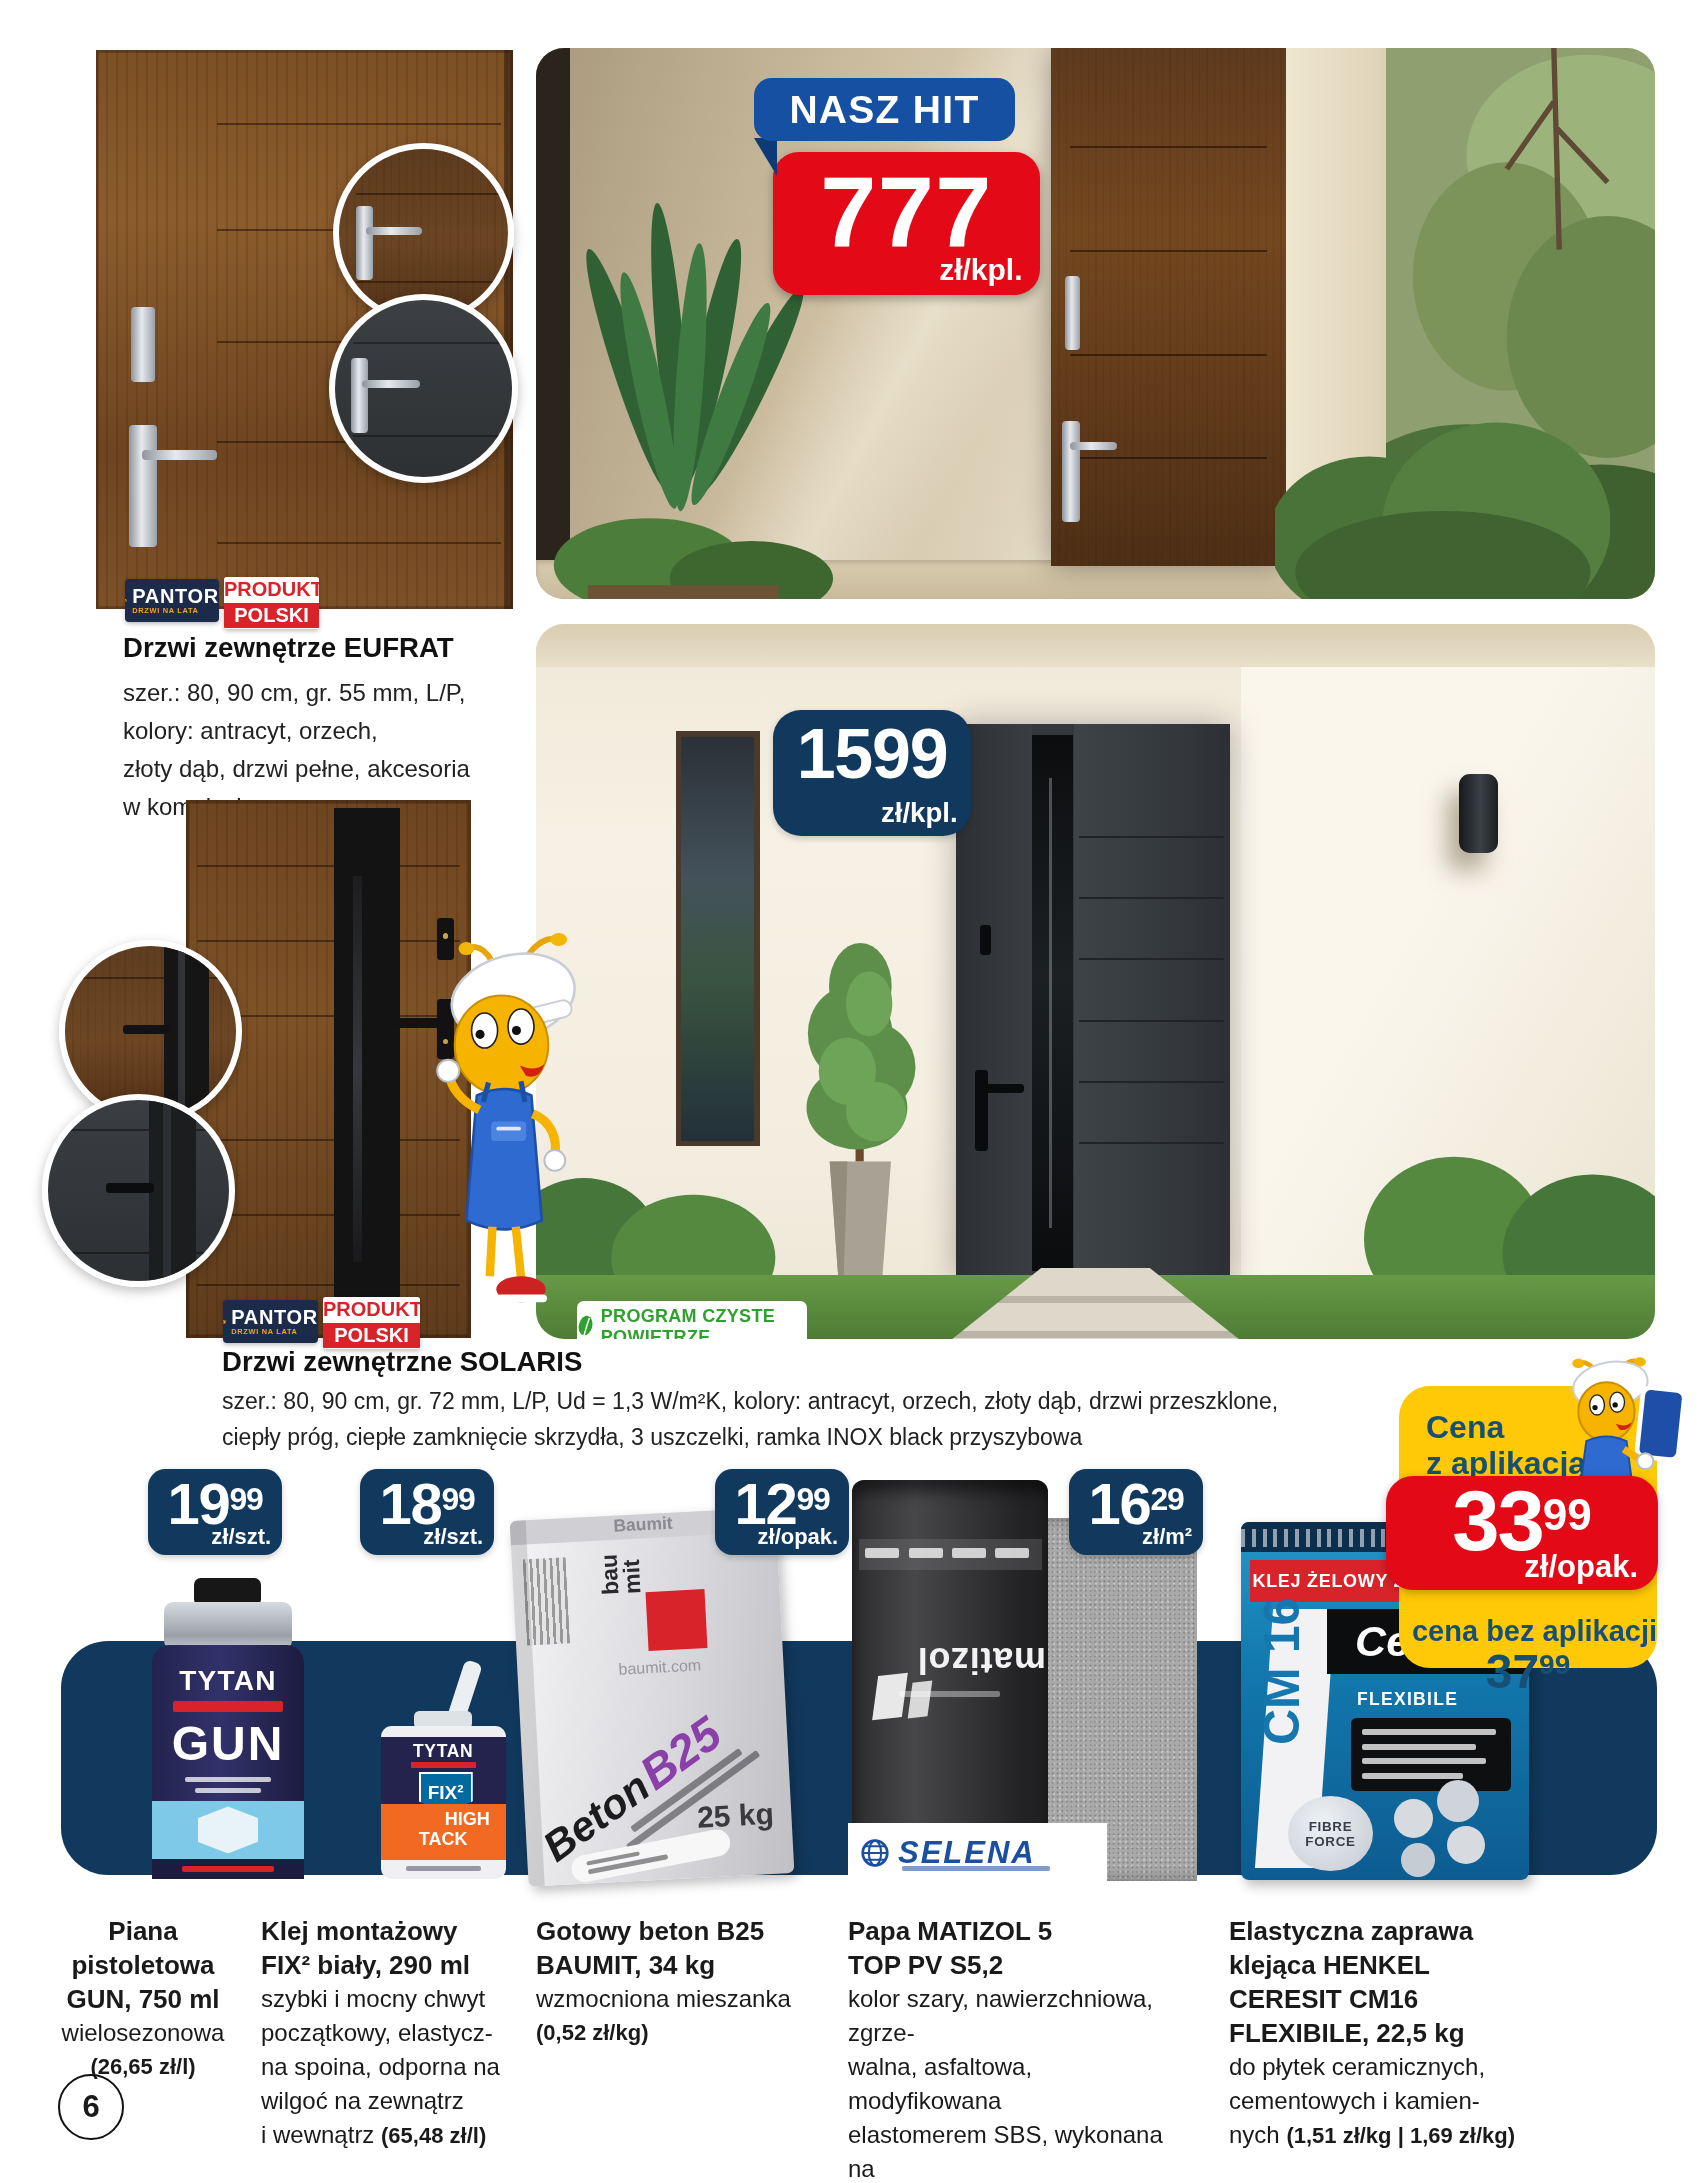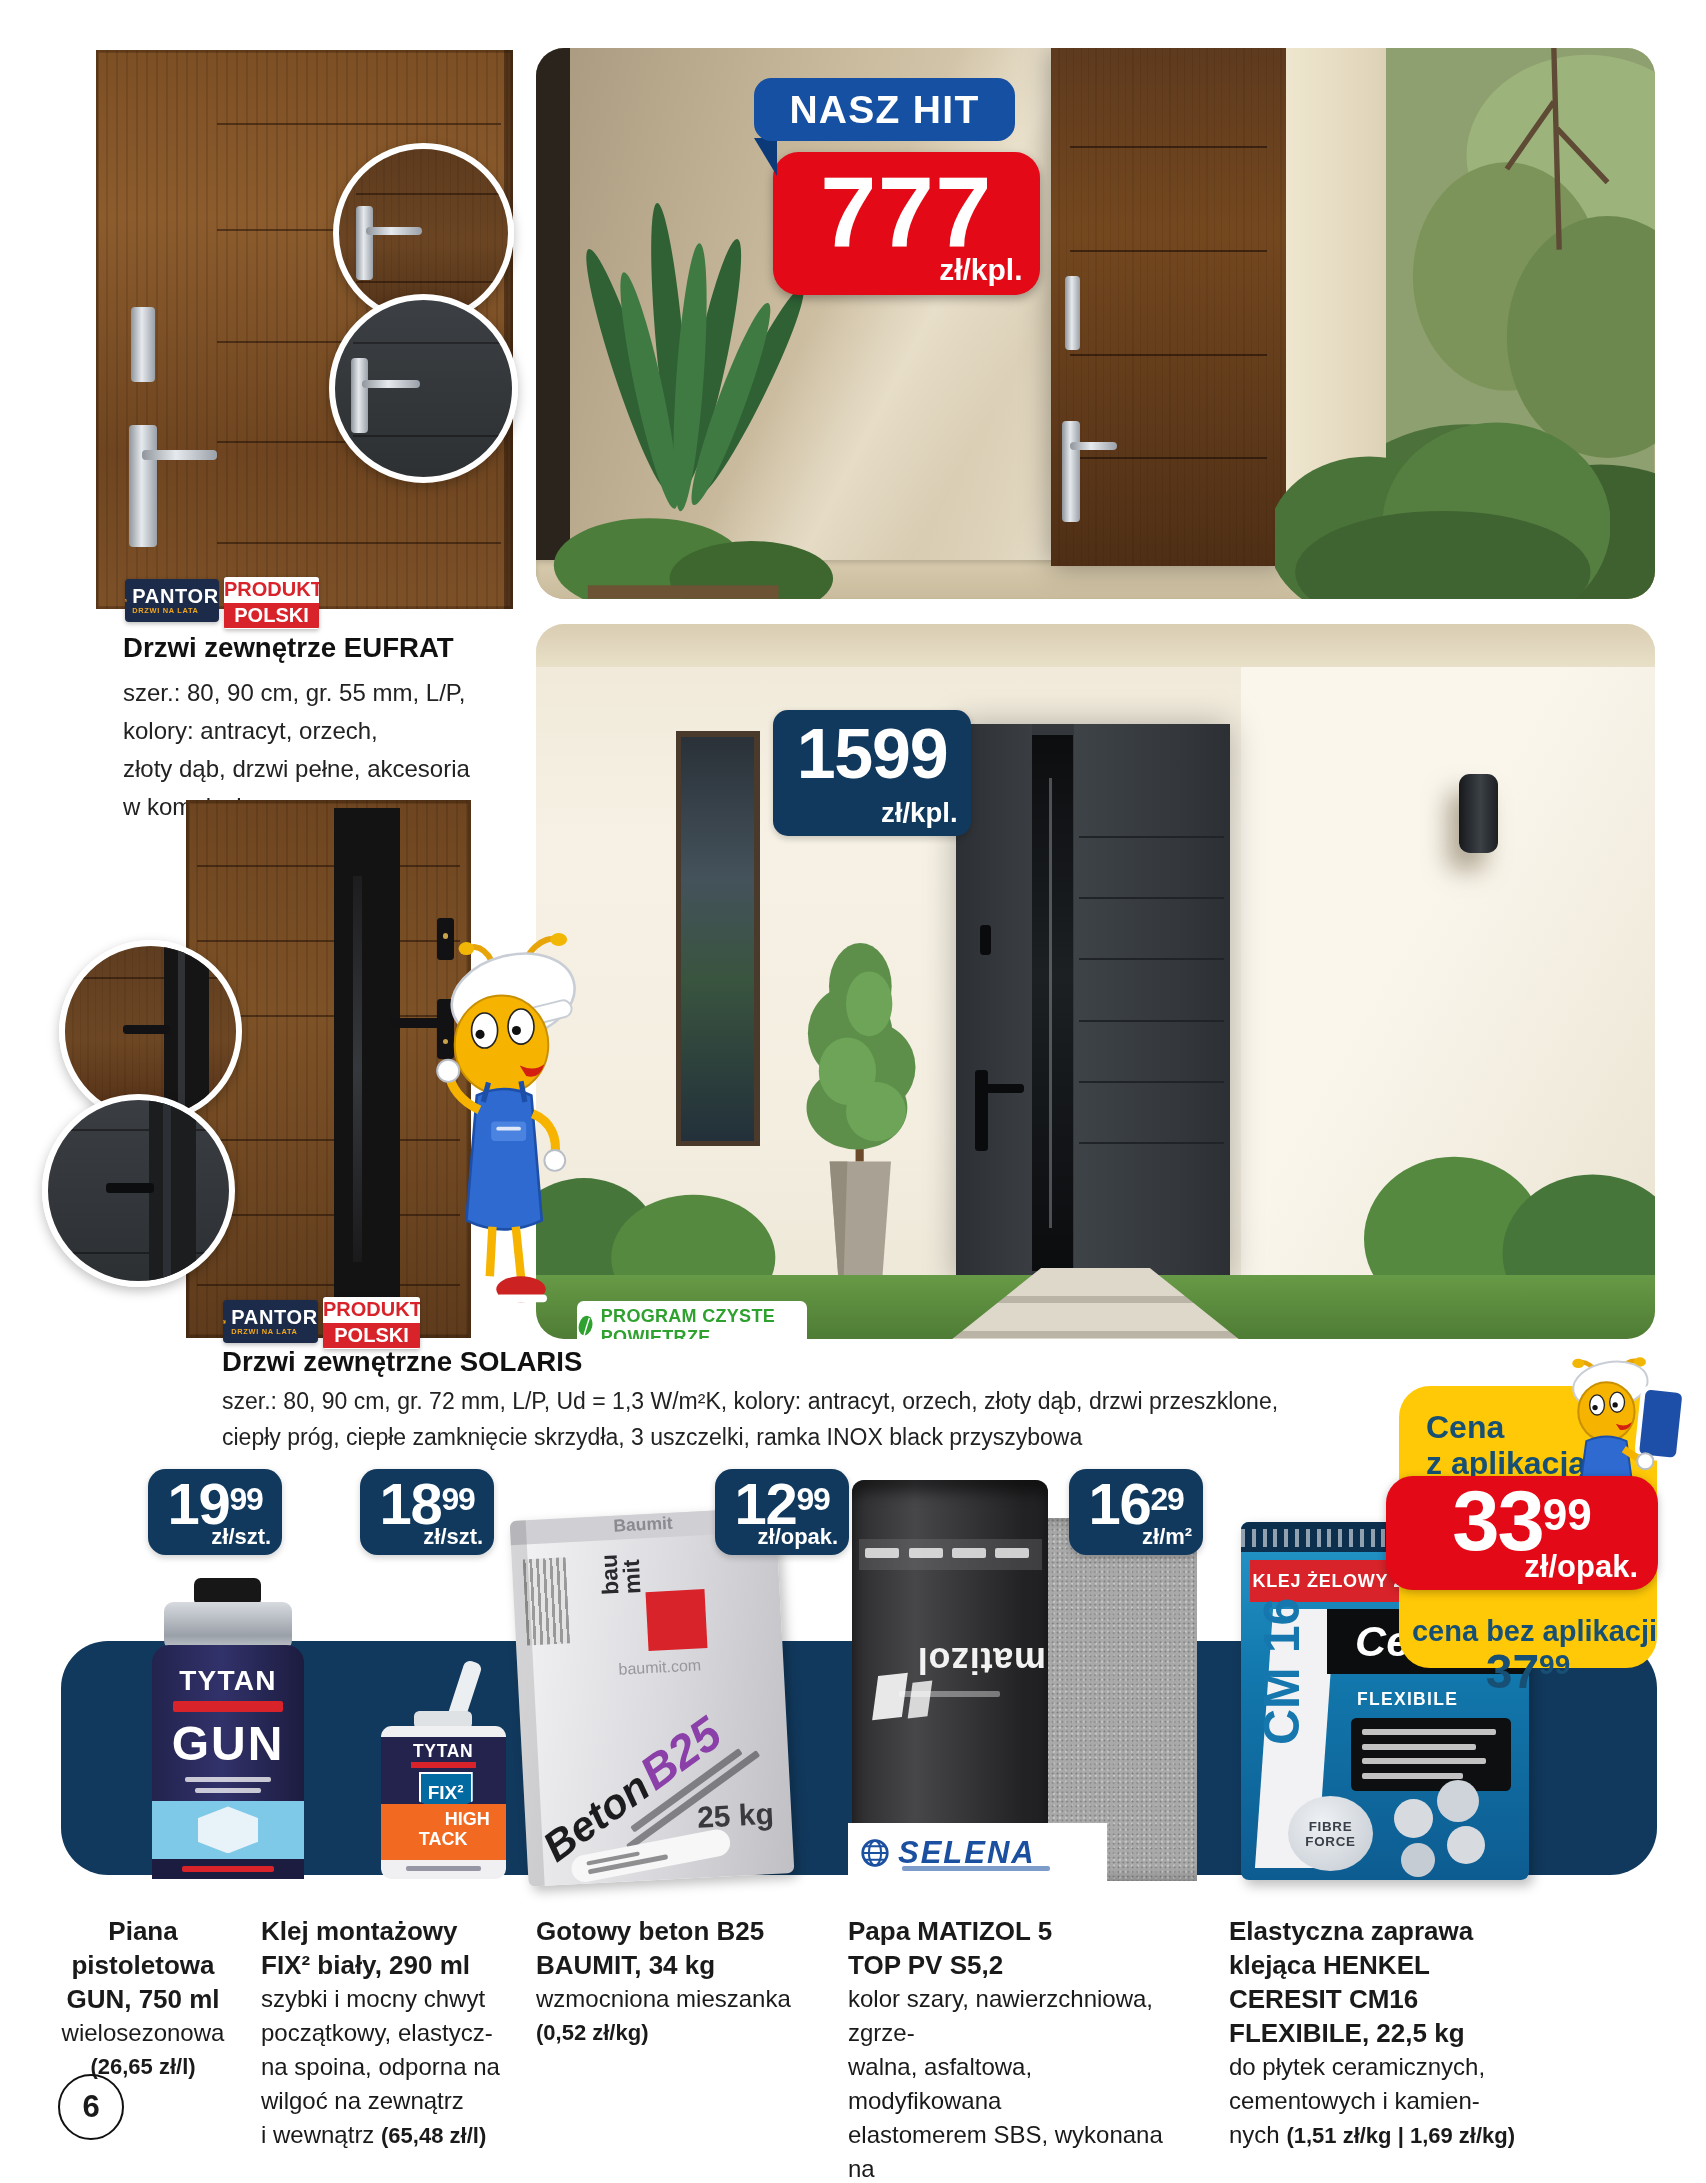--- a/index.html
+++ b/index.html
@@ -249,21 +249,21 @@
     <div class="abs" style="left:41px;top:677px;width:230px;height:52px;background:#fff;border-radius:6.7px;
                 display:flex;align-items:center;gap:6.7px;padding:0 0;box-sizing:border-box;">
       <svg width="24" height="35" viewBox="0 0 36 52">
         <ellipse cx="18" cy="22" rx="14" ry="21" fill="#2fa12e" transform="rotate(14 18 22)"></ellipse>
         <path d="M14 46 C18 30 22 18 26 6" stroke="#fff" stroke-width="3" fill="none"></path>
       </svg>
       <span style="color:#2fa12e;font-weight:700;font-size:18px;letter-spacing:0.3px;">PROGRAM CZYSTE POWIETRZE</span>
     </div>
   </div>
 
-  <div class="navy-badge" style="left:773px;top:710px;width:198px;height:126px;border-radius:15px;z-index:3;">
+  <div class="navy-badge" style="left:773px;top:710px;width:198px;height:126px;border-radius:28px;z-index:3;">
     <div class="big" style="font-size:70px;letter-spacing:-1.3px;">1599</div>
     <div class="unit" style="font-size:27.6px;">zł/kpl.</div>
   </div>
 
   <div class="abs" style="left:186px;top:800px;width:285px;height:538px;
               background:linear-gradient(180deg,#6d4520,#7e5227 40%,#5e3b1c);
               box-shadow:inset 0 0 0 3.4px rgba(40,22,8,.4);">
     <div class="grain"></div>
     <div class="door-groove" style="left:4%;right:4%;top:12%;"></div>
     <div class="door-groove" style="left:4%;right:4%;top:26%;"></div>

